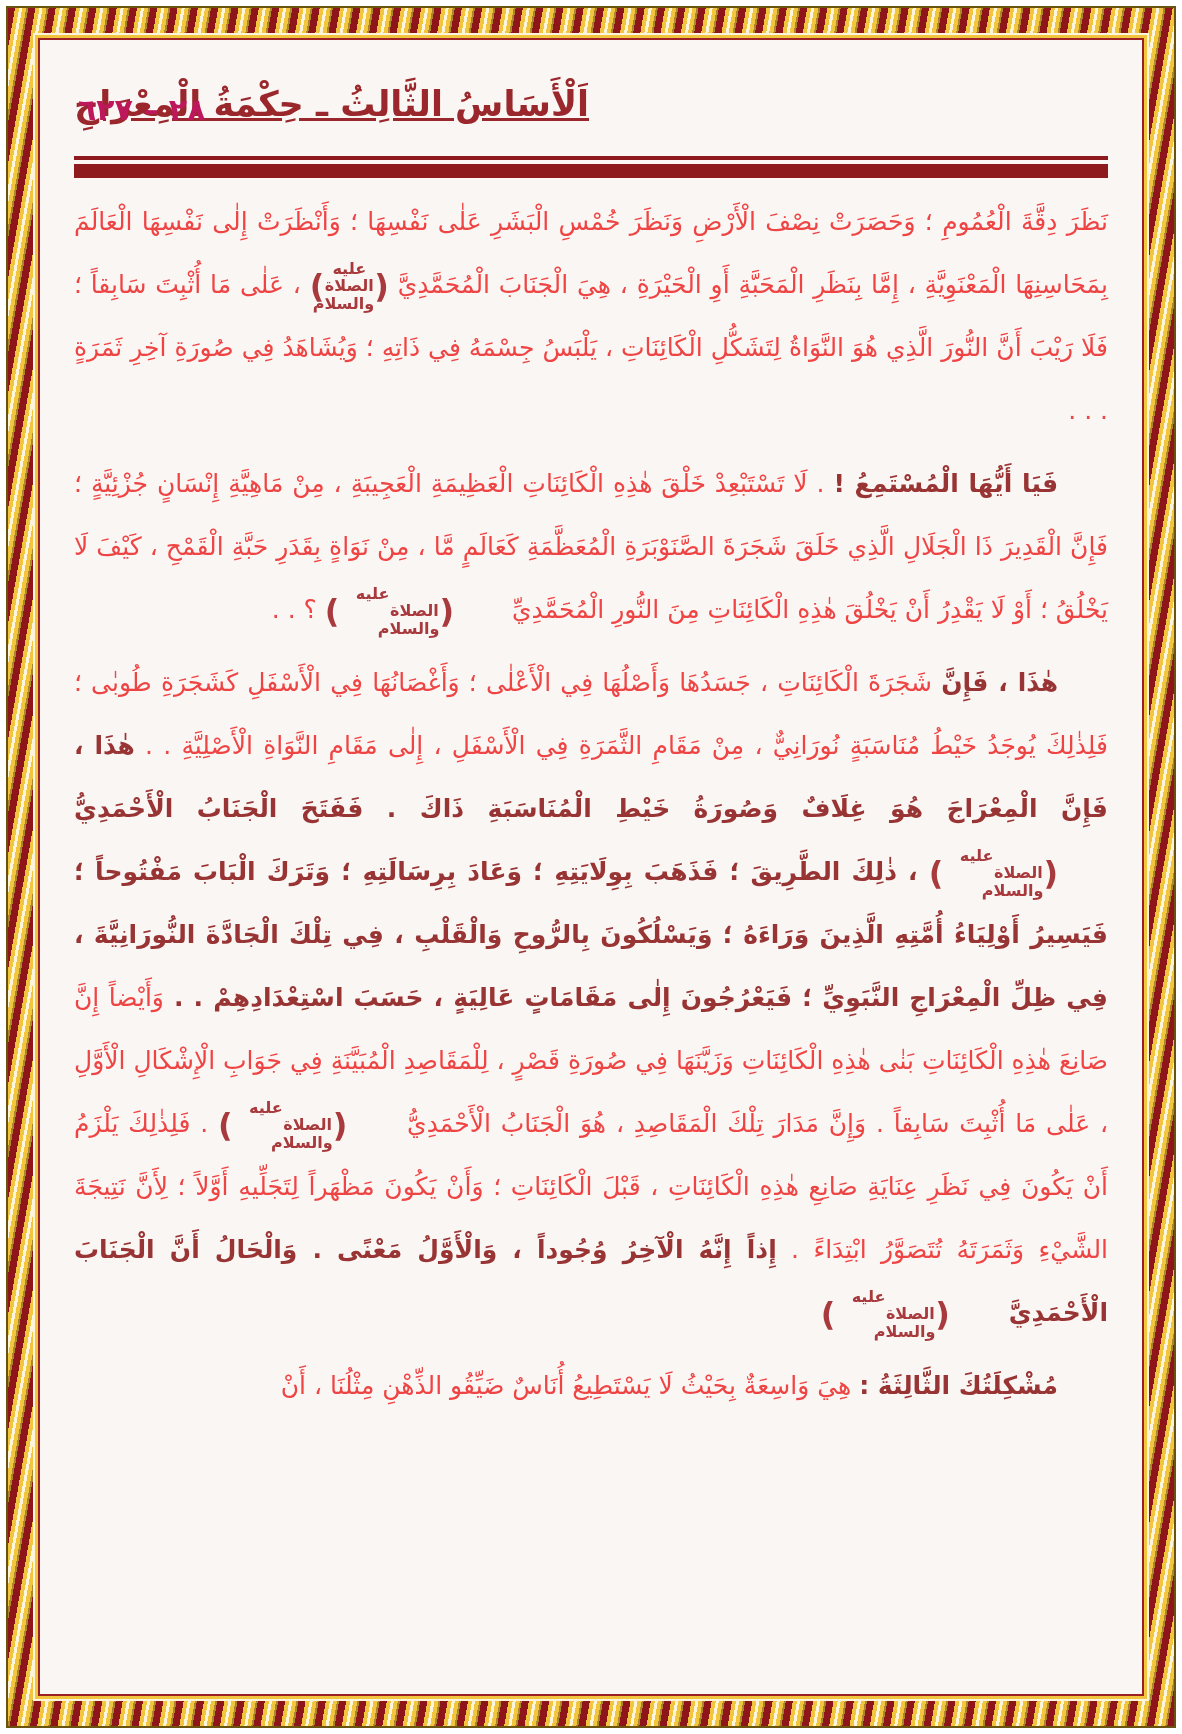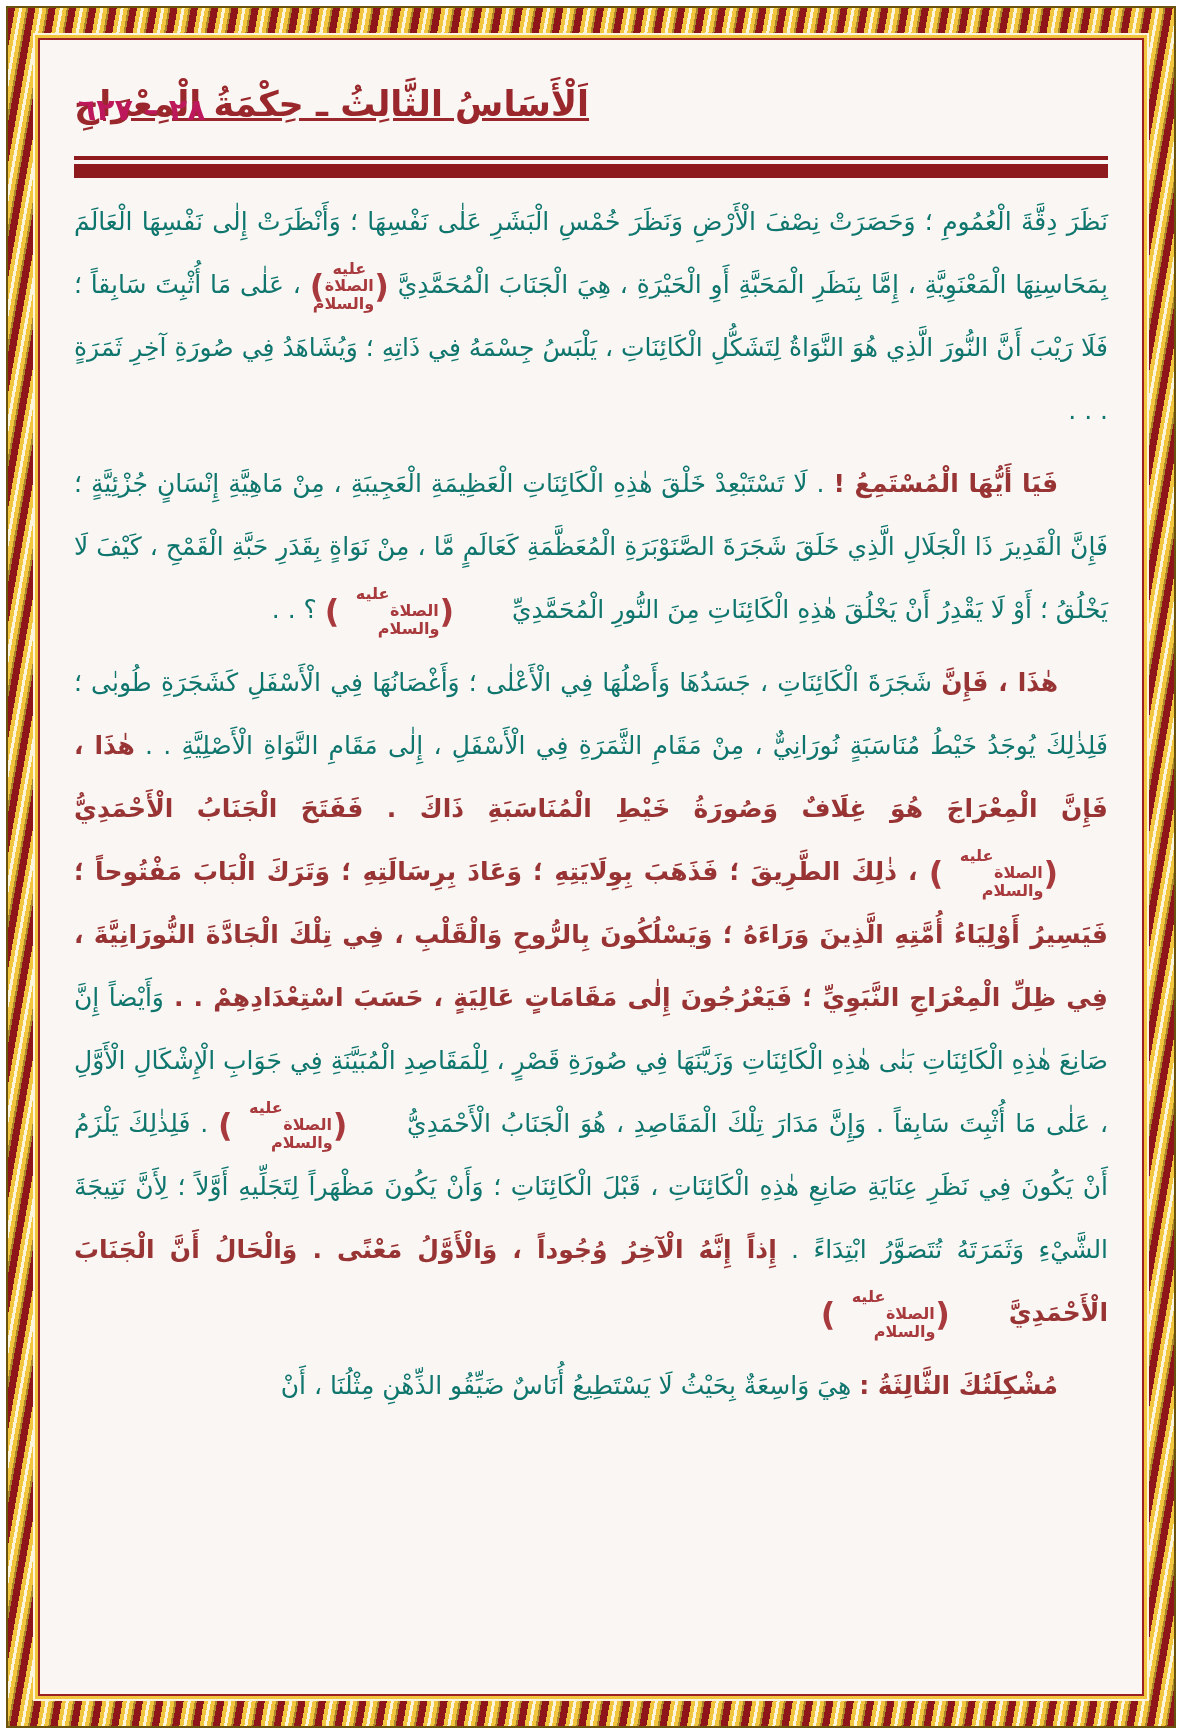--- a/index.html
+++ b/index.html
@@ -56,21 +56,21 @@
   .body-text {
     margin-top: 12px;
     direction: rtl;
     text-align: justify;
     font-size: 25px;
     line-height: 2.52;
     color: #1b1b1d;
   }
   .para { margin: 0 0 10px 0; }
   .para.indent { text-indent: 50px; }
-  .seg-black { color: #0f766e; }
+  .seg-black { color: #ef4444; }
   .seg-red { color: #993434; font-weight: bold; }
   .salawat {
     color: #a8393c; font-weight: bold;
     white-space: nowrap;
     display: inline-flex; align-items: center;
     vertical-align: middle;
     line-height: 1;
   }
   .salawat .paren { font-size: 32px; line-height: 1; }
   .salawat .stack {

